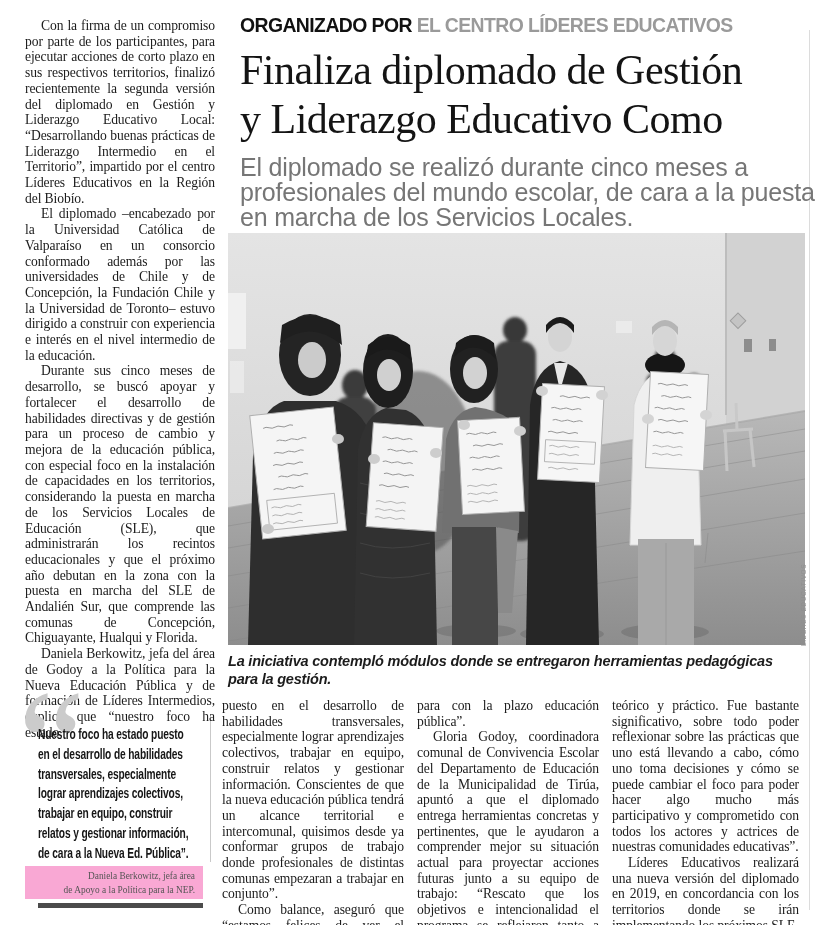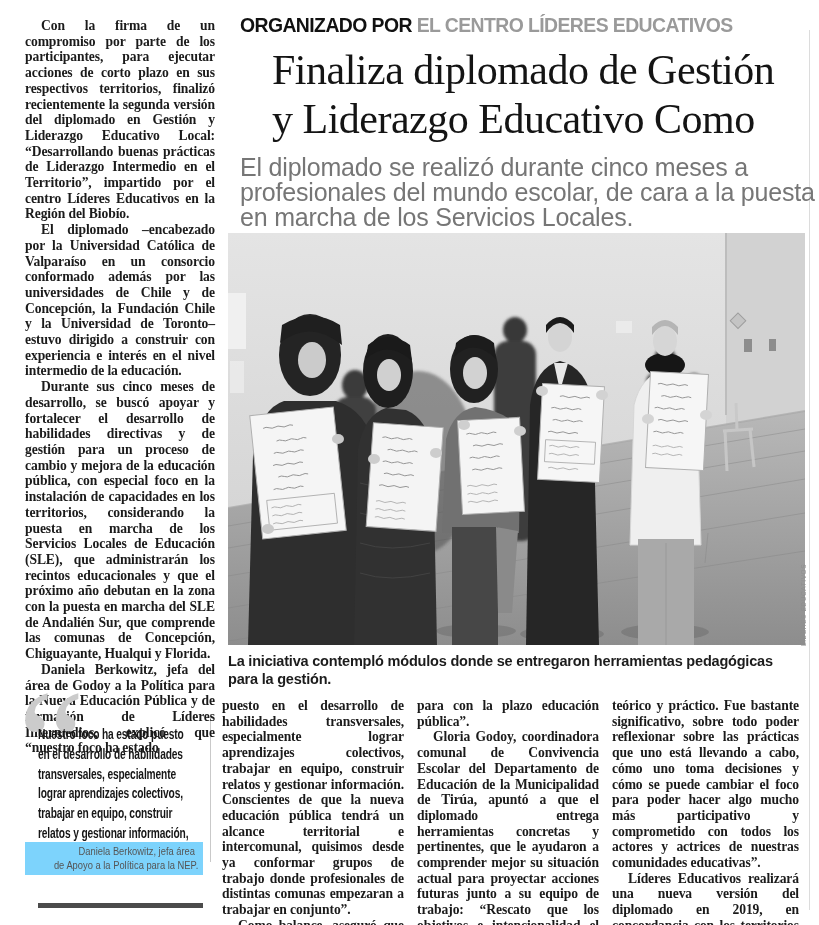--- a/index.html
+++ b/index.html
@@ -2,74 +2,74 @@
 <html lang="es"><head>
 <meta charset="utf-8">
 <style>
   html,body{margin:0;padding:0;background:#ffffff;}
   .page{
     position:relative;width:819px;height:925px;background:#fff;overflow:hidden;
     font-family:"Liberation Serif",serif;color:#1b1b1b;
   }
   
   .col{ text-align:justify; font-size:13.6px; line-height:15.7px; letter-spacing:-0.1px; hyphens:auto; }
-  .col p{margin:0;font-weight:bold;}
+  .col p{margin:0;}
   .col p.indent{text-indent:16px;}
   .col1{position:absolute;left:25px;top:18px;width:190px;}
   
   .header{position:absolute;left:240px;top:14px;width:578px;}
   .kicker{
     font-family:"Liberation Sans",sans-serif;font-weight:700;
     font-size:20px;letter-spacing:-0.6px;white-space:nowrap;
     transform:scaleX(0.97);transform-origin:left top;
   }
   .kicker .k-prefix{color:#111111;}
   .kicker .k-org{color:#9a9a9a;}
   .headline{
     margin-top:9px;font-family:"Liberation Serif",serif;font-weight:400;
-    font-size:42px;line-height:49px;letter-spacing:-0.5px;color:#141414;white-space:nowrap;margin-left:32px;
+    font-size:42px;line-height:49px;letter-spacing:-0.5px;color:#141414;white-space:nowrap;
   }
   .subhead{
     margin-top:11px;font-family:"Liberation Sans",sans-serif;
     font-size:25px;line-height:25px;letter-spacing:-0.2px;color:#767676;width:578px;
   }
   
   .photo{position:absolute;left:228px;top:233px;width:577px;height:412px;background:#d9d9d9;}
   .photo svg{display:block;}
   .photo-credit{
     position:absolute;left:800px;top:574px;height:72px;
     font-family:"Liberation Sans",sans-serif;font-size:6.5px;letter-spacing:0.6px;color:#8f8f8f;
     writing-mode:vertical-rl;transform:rotate(180deg);white-space:nowrap;
   }
   .caption{
     position:absolute;left:228px;top:652px;width:578px;
-    font-family:"Liberation Sans",sans-serif;font-weight:700;
+    font-family:"Liberation Sans",sans-serif;font-style:italic;font-weight:700;
     font-size:14.5px;line-height:18px;letter-spacing:-0.2px;color:#1c1c1c;
   }
   
   .col2{position:absolute;left:222px;top:698px;width:182px;}
   .col3{position:absolute;left:417px;top:698px;width:182px;}
   .col4{position:absolute;left:612px;top:698px;width:187px;}
   
   .quote-mark{
     position:absolute;left:18px;top:668px;
     font-family:"Liberation Serif",serif;font-size:150px;line-height:1;color:#cbcbcb;
     user-select:none;
   }
   .pullquote{
     position:absolute;left:38px;top:724px;
     font-family:"Liberation Sans",sans-serif;font-weight:700;
     font-size:15px;line-height:19.8px;letter-spacing:-0.2px;color:#161616;
     transform:scaleX(0.68);transform-origin:left top;
   }
   .pullquote div{white-space:nowrap;}
   .attribution{
-    position:absolute;left:25px;top:842px;width:178px;height:33px;
-    background:#7dd3fc;box-sizing:border-box;padding:3px 8px 0 4px;
-    font-family:Liberation Sans, sans-serif;font-size:11px;line-height:13.5px;color:#555555;
+    position:absolute;left:25px;top:866px;width:178px;height:33px;
+    background:#f9a8d4;box-sizing:border-box;padding:3px 8px 0 4px;
+    font-family:Liberation Serif, serif;font-size:11px;line-height:13.5px;color:#555555;
     text-align:right;
   }
   .attribution .attr-inner{transform:scaleX(0.85);transform-origin:right top;white-space:nowrap;}
   .attr-bar{position:absolute;left:38px;top:903px;width:165px;height:5px;background:#4b4b4b;}
   
   .page-rule{position:absolute;left:809px;top:30px;width:1px;height:880px;background:#dcdcdc;}
   .col-rule{position:absolute;left:210px;top:714px;width:1px;height:148px;background:#c9c9c9;}
 </style>
 </head>
 <body>

